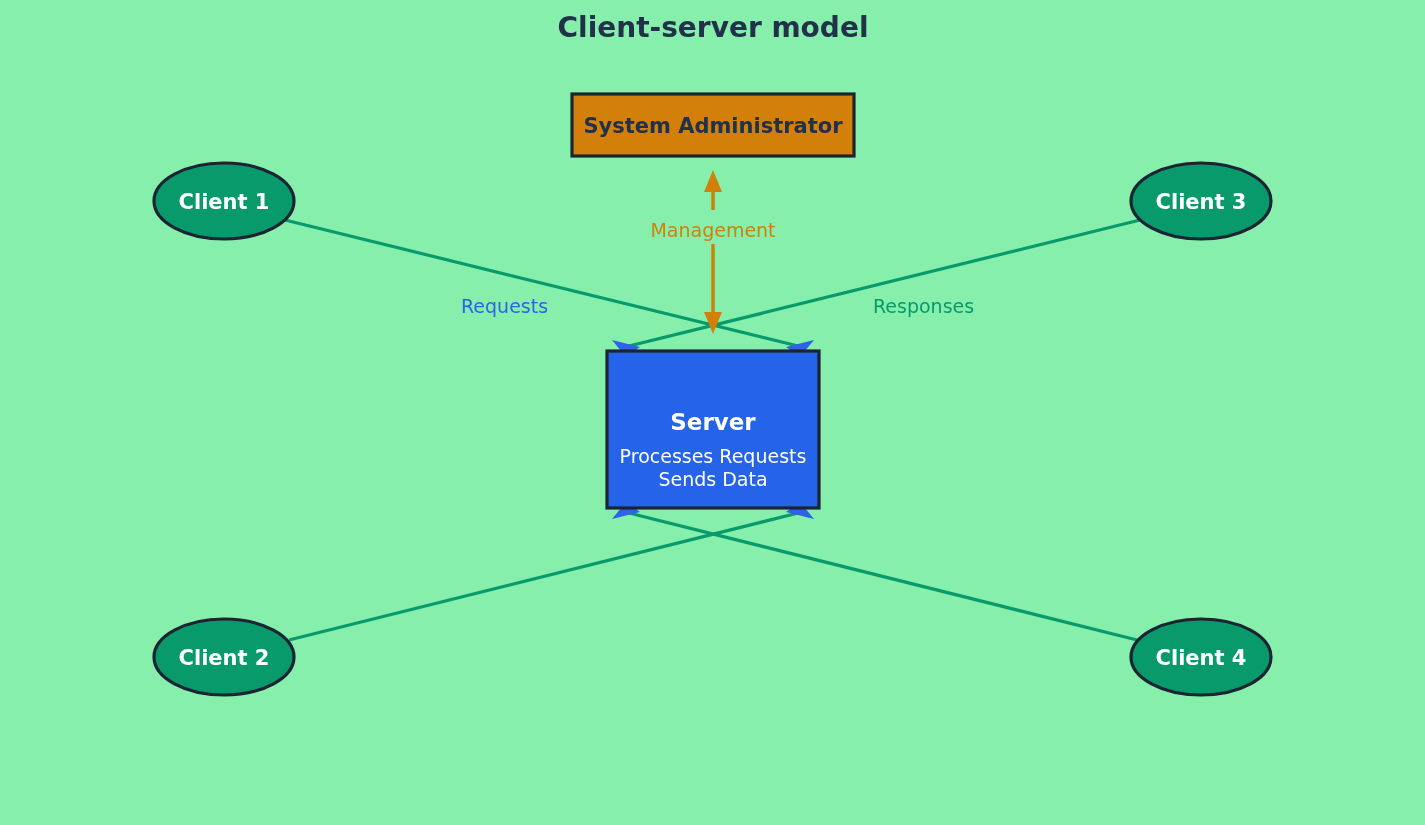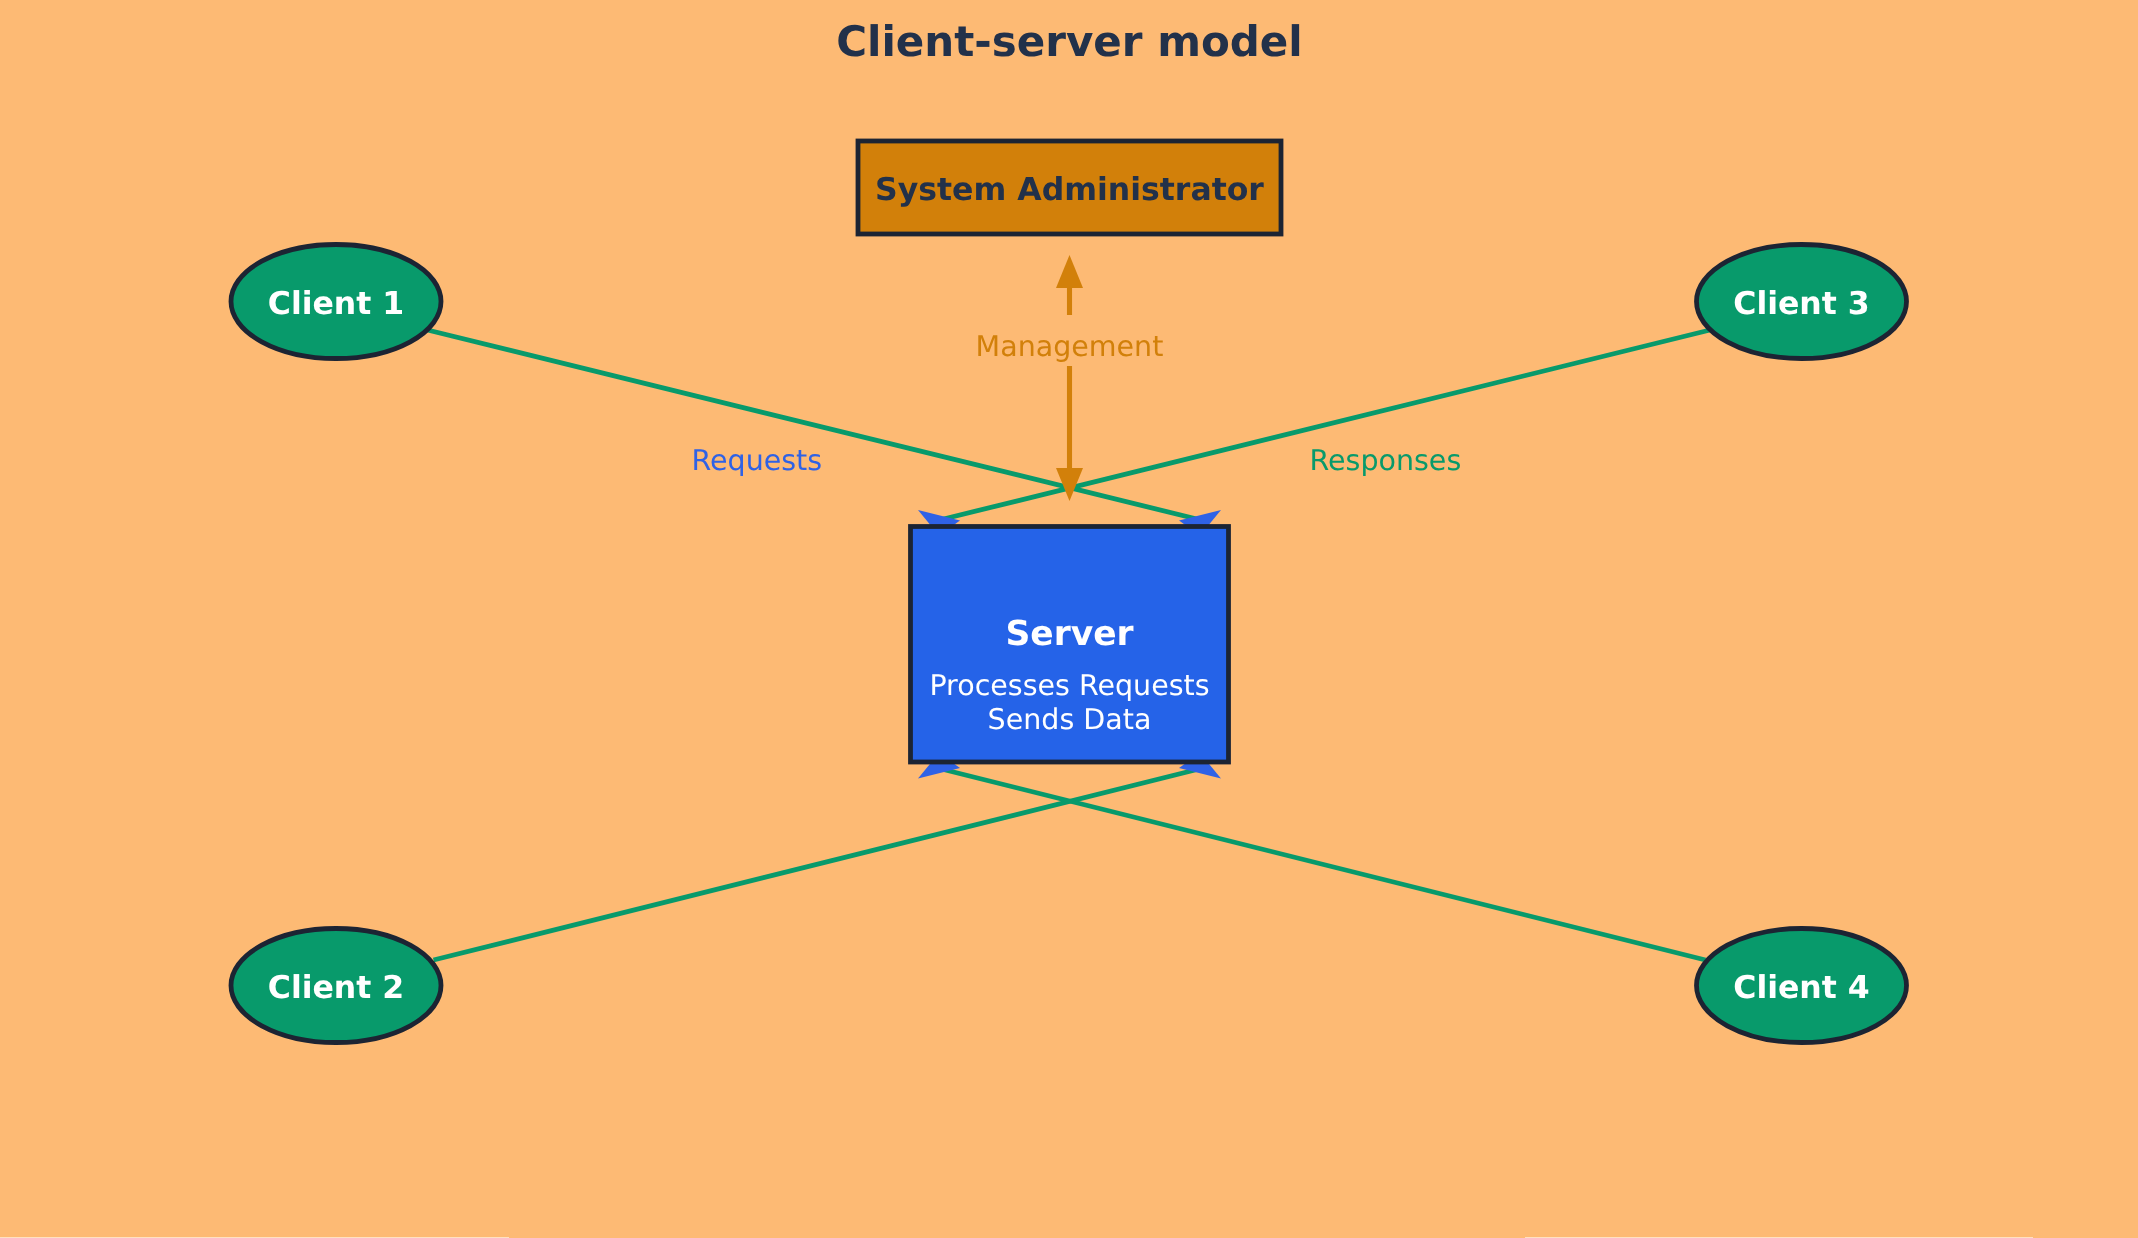--- a/index.html
+++ b/index.html
@@ -7,21 +7,21 @@
     padding: 0;
     background: #ffffff;
   }
   body {
     font-family: "DejaVu Sans", sans-serif;
   }
   #stage {
     position: relative;
     width: 1425px;
     height: 825px;
-    background: #fdba74;
+    background: #86efac;
     overflow: hidden;
   }
   #diagram-svg {
     position: absolute;
     left: 0;
     top: 0;
     width: 1425px;
     height: 825px;
   }
   .title-text {

